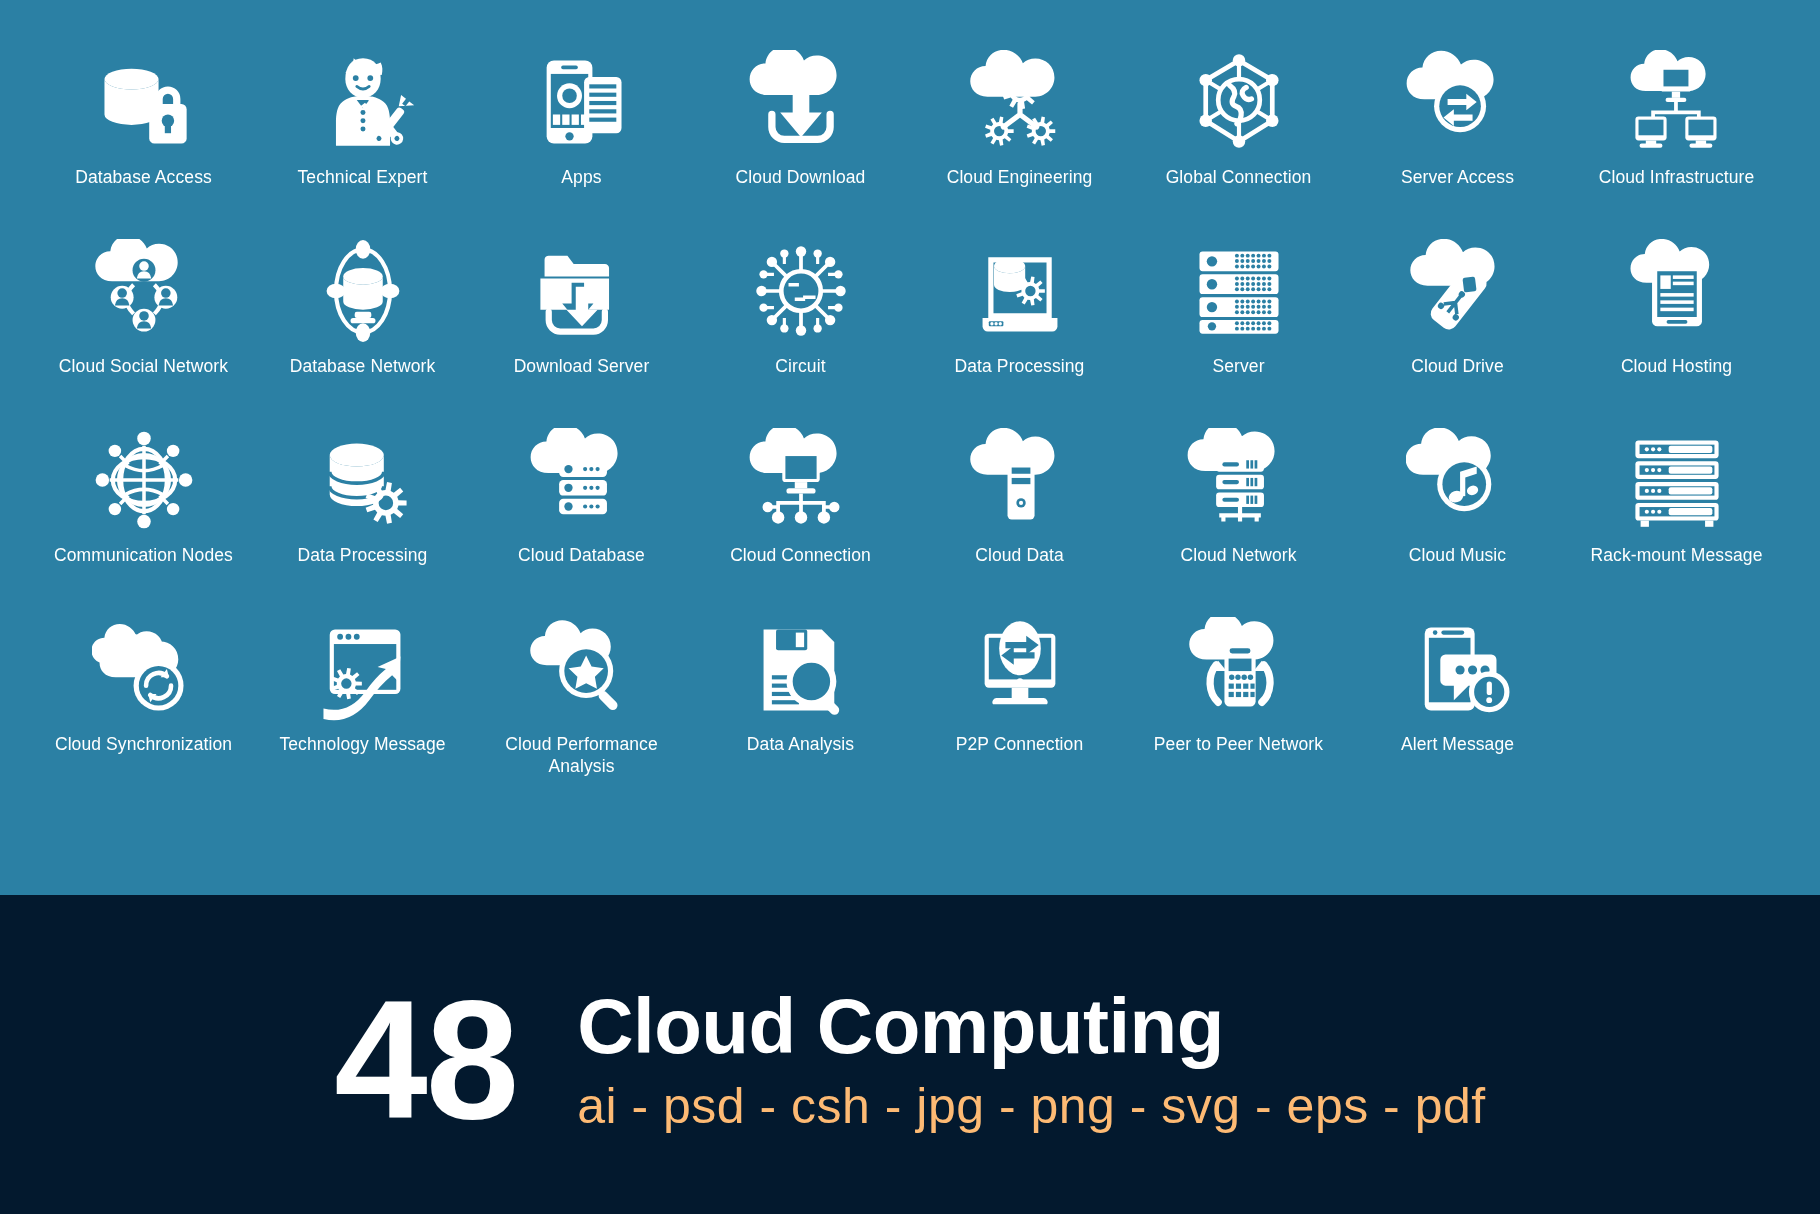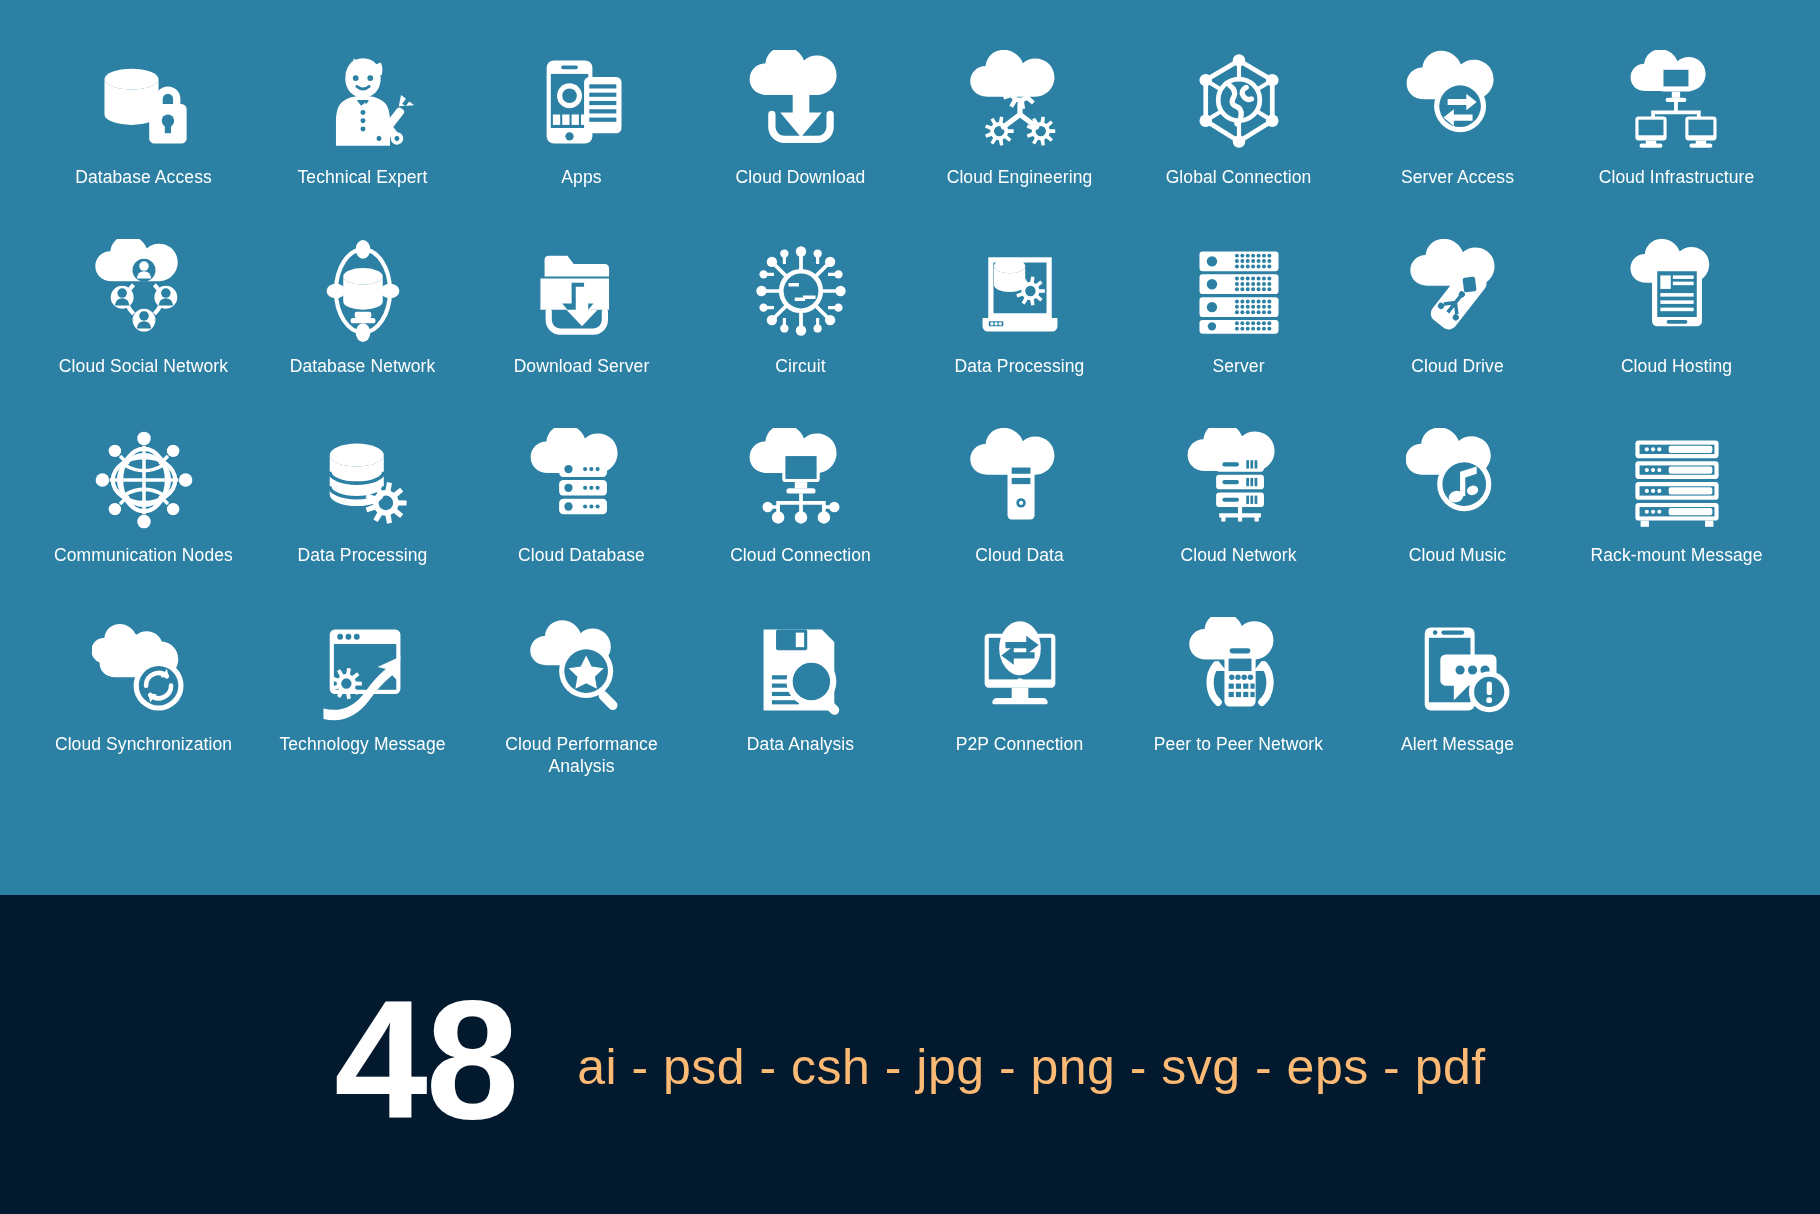--- a/index.html
+++ b/index.html
@@ -755,18 +755,19 @@
           </div>
           <div class="cap">Alert Message</div>
         </div>
       </div>
   </div>
 
   <div class="banner">
     <div class="banner-inner">
       <div class="count">48</div>
       <div class="titlewrap">
+        <div class="big-title">Cloud Computing</div>
         <div class="formats">ai - psd - csh - jpg - png - svg - eps - pdf</div>
       </div>
     </div>
   </div>
 
 </div>
 
 </body></html>

